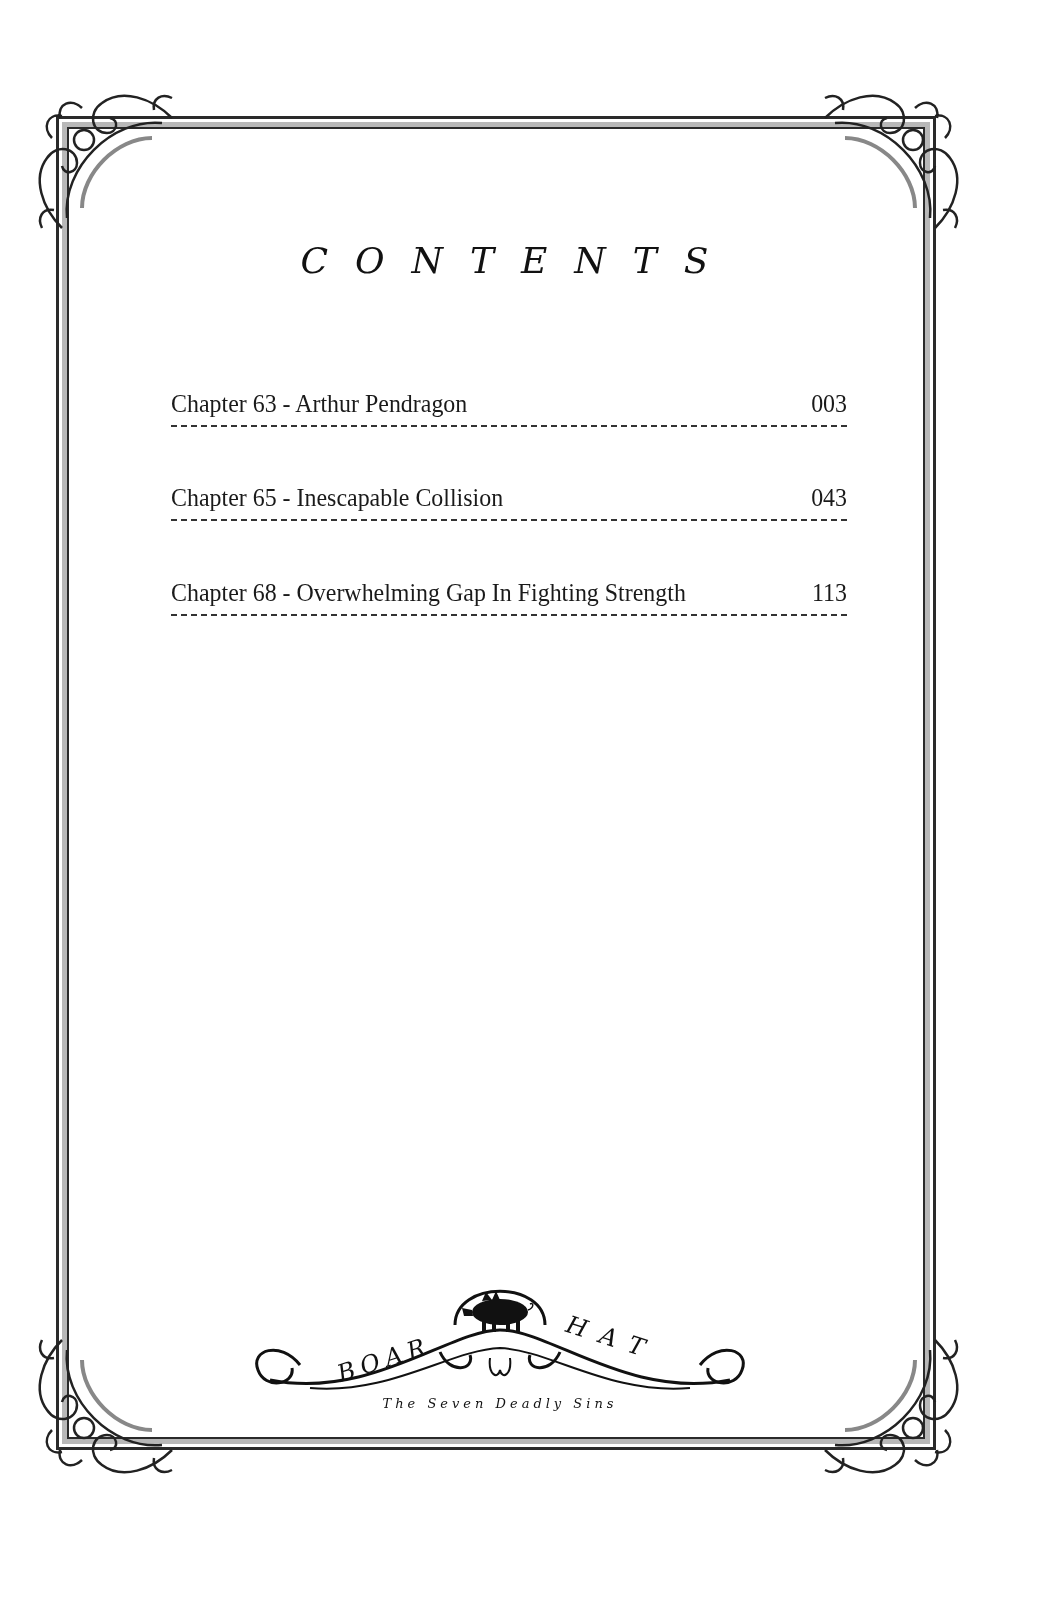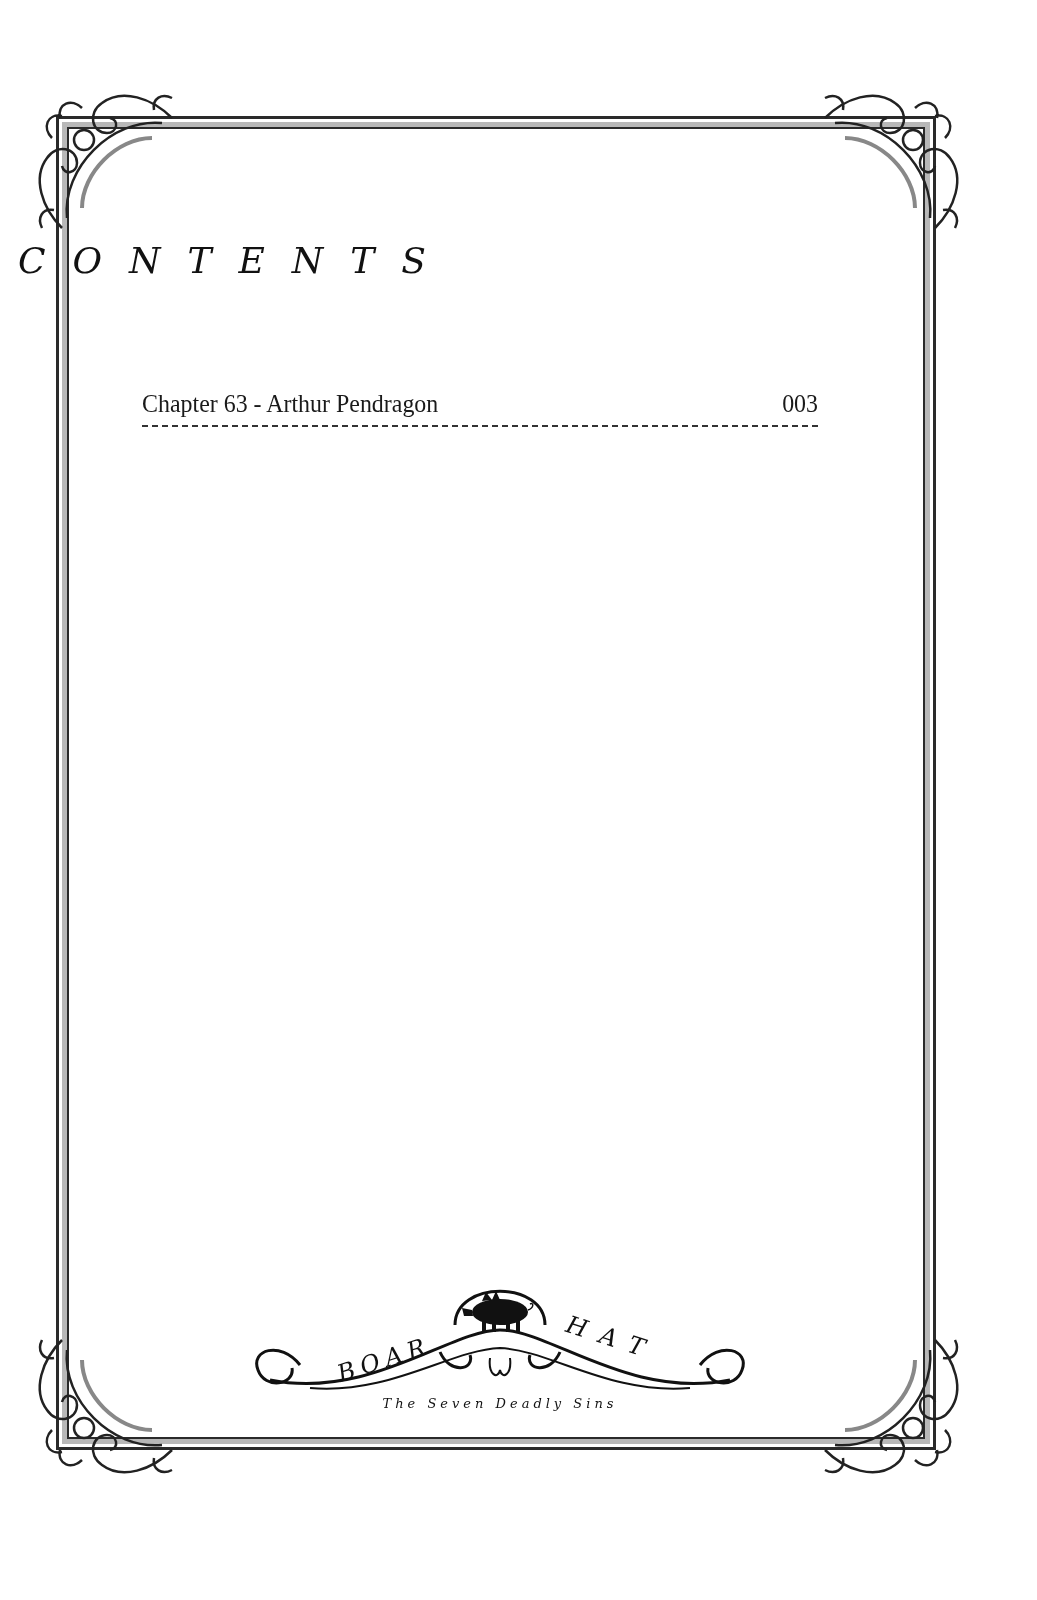--- a/index.html
+++ b/index.html
@@ -6,22 +6,22 @@
   body{width:1037px;height:1600px;position:relative;overflow:hidden;font-family:"DejaVu Serif",serif;color:#1a1a1a;}
   .frame-outer{position:absolute;left:56px;top:116px;width:880px;height:1334px;border:3px solid #2a2a2a;box-sizing:border-box;}
   .frame-mid{position:absolute;left:62px;top:122px;width:868px;height:1322px;border:5px solid #b8b8b8;box-sizing:border-box;}
   .frame-inner{position:absolute;left:67px;top:127px;width:858px;height:1312px;border:2px solid #2a2a2a;box-sizing:border-box;}
   .corner{position:absolute;width:160px;height:160px;}
   .corner svg{width:100%;height:100%;}
   .c-tl{left:22px;top:78px;}
   .c-tr{left:815px;top:78px;transform:scaleX(-1);}
   .c-bl{left:22px;top:1330px;transform:scaleY(-1);}
   .c-br{left:815px;top:1330px;transform:scale(-1,-1);}
-  .title{position:absolute;left:0;width:1000px;top:240px;text-align:left;font-family:"DejaVu Serif",serif;font-style:italic;font-size:36px;letter-spacing:27px;color:#111;padding-left:18px;}
-  .toc{position:absolute;left:142px;top:388px;width:676px;}
+  .title{position:absolute;left:0;width:1000px;top:240px;text-align:center;font-family:"DejaVu Serif",serif;font-style:italic;font-size:36px;letter-spacing:27px;color:#111;padding-left:18px;}
+  .toc{position:absolute;left:171px;top:388px;width:676px;}
   .entry{position:relative;height:94.3px;}
   .entry .row{display:flex;justify-content:space-between;align-items:baseline;font-family:"Liberation Serif",serif;font-size:26px;color:#1a1a1a;line-height:32px;transform:scaleX(0.92);transform-origin:left;width:108.7%;}
   .entry .leader{position:absolute;left:0;right:0;top:37px;border-bottom:2px dashed #333;}
   .logo{position:absolute;left:250px;top:1280px;width:500px;height:140px;}
   .logo svg{width:100%;height:100%;}
 </style>
 </head>
 <body>
 
 <div class="frame-outer"></div>
@@ -84,20 +84,34 @@
 <div class="title">CONTENTS</div>
 
 <div class="toc">
   <div class="entry">
     <div class="row">
         <span>Chapter 63 - Arthur Pendragon</span>
         <span>003</span>
       </div>
     <div class="leader"></div>
   </div>
+  <div class="entry">
+    <div class="row">
+        <span>Chapter 65 - Inescapable Collision</span>
+        <span>043</span>
+      </div>
+    <div class="leader"></div>
+  </div>
+  <div class="entry">
+    <div class="row">
+        <span>Chapter 68 - Overwhelming Gap In Fighting Strength</span>
+        <span>113</span>
+      </div>
+    <div class="leader"></div>
+  </div>
 </div>
 
 <div class="logo">
   <svg viewBox="0 0 500 140">
     <g fill="none" stroke="#111" stroke-width="3">
       <path d="M50 85 C30 60 0 70 8 90 C15 110 45 105 42 88"></path>
       <path d="M450 85 C470 60 500 70 492 90 C485 110 455 105 458 88"></path>
       <path d="M20 100 C120 120 200 50 250 50 C300 50 380 120 480 100"></path>
       <path d="M60 108 C140 115 200 70 250 68 C300 70 360 115 440 108" stroke-width="2"></path>
       <path d="M205 45 C205 0 295 0 295 45"></path>

